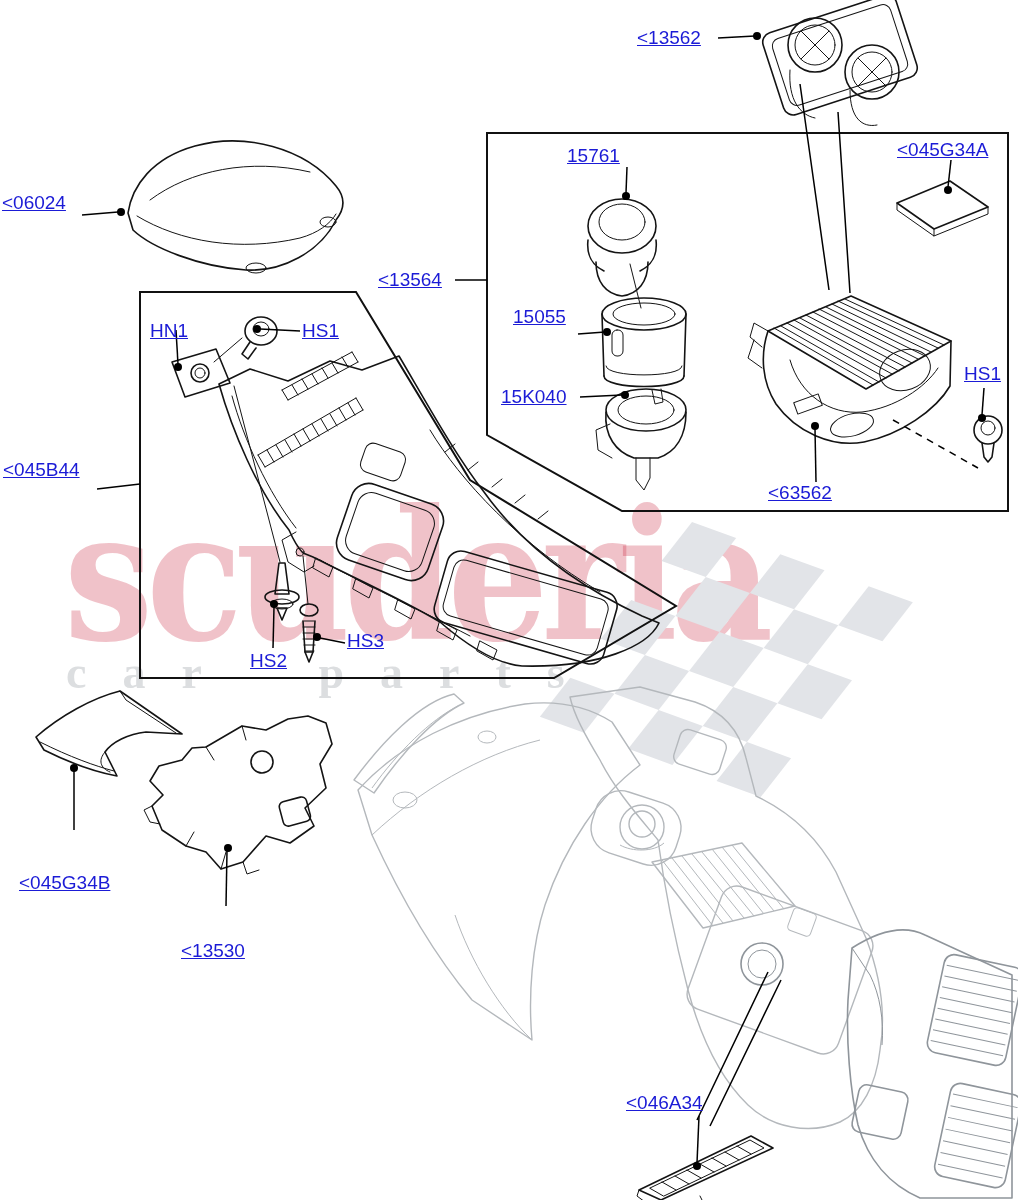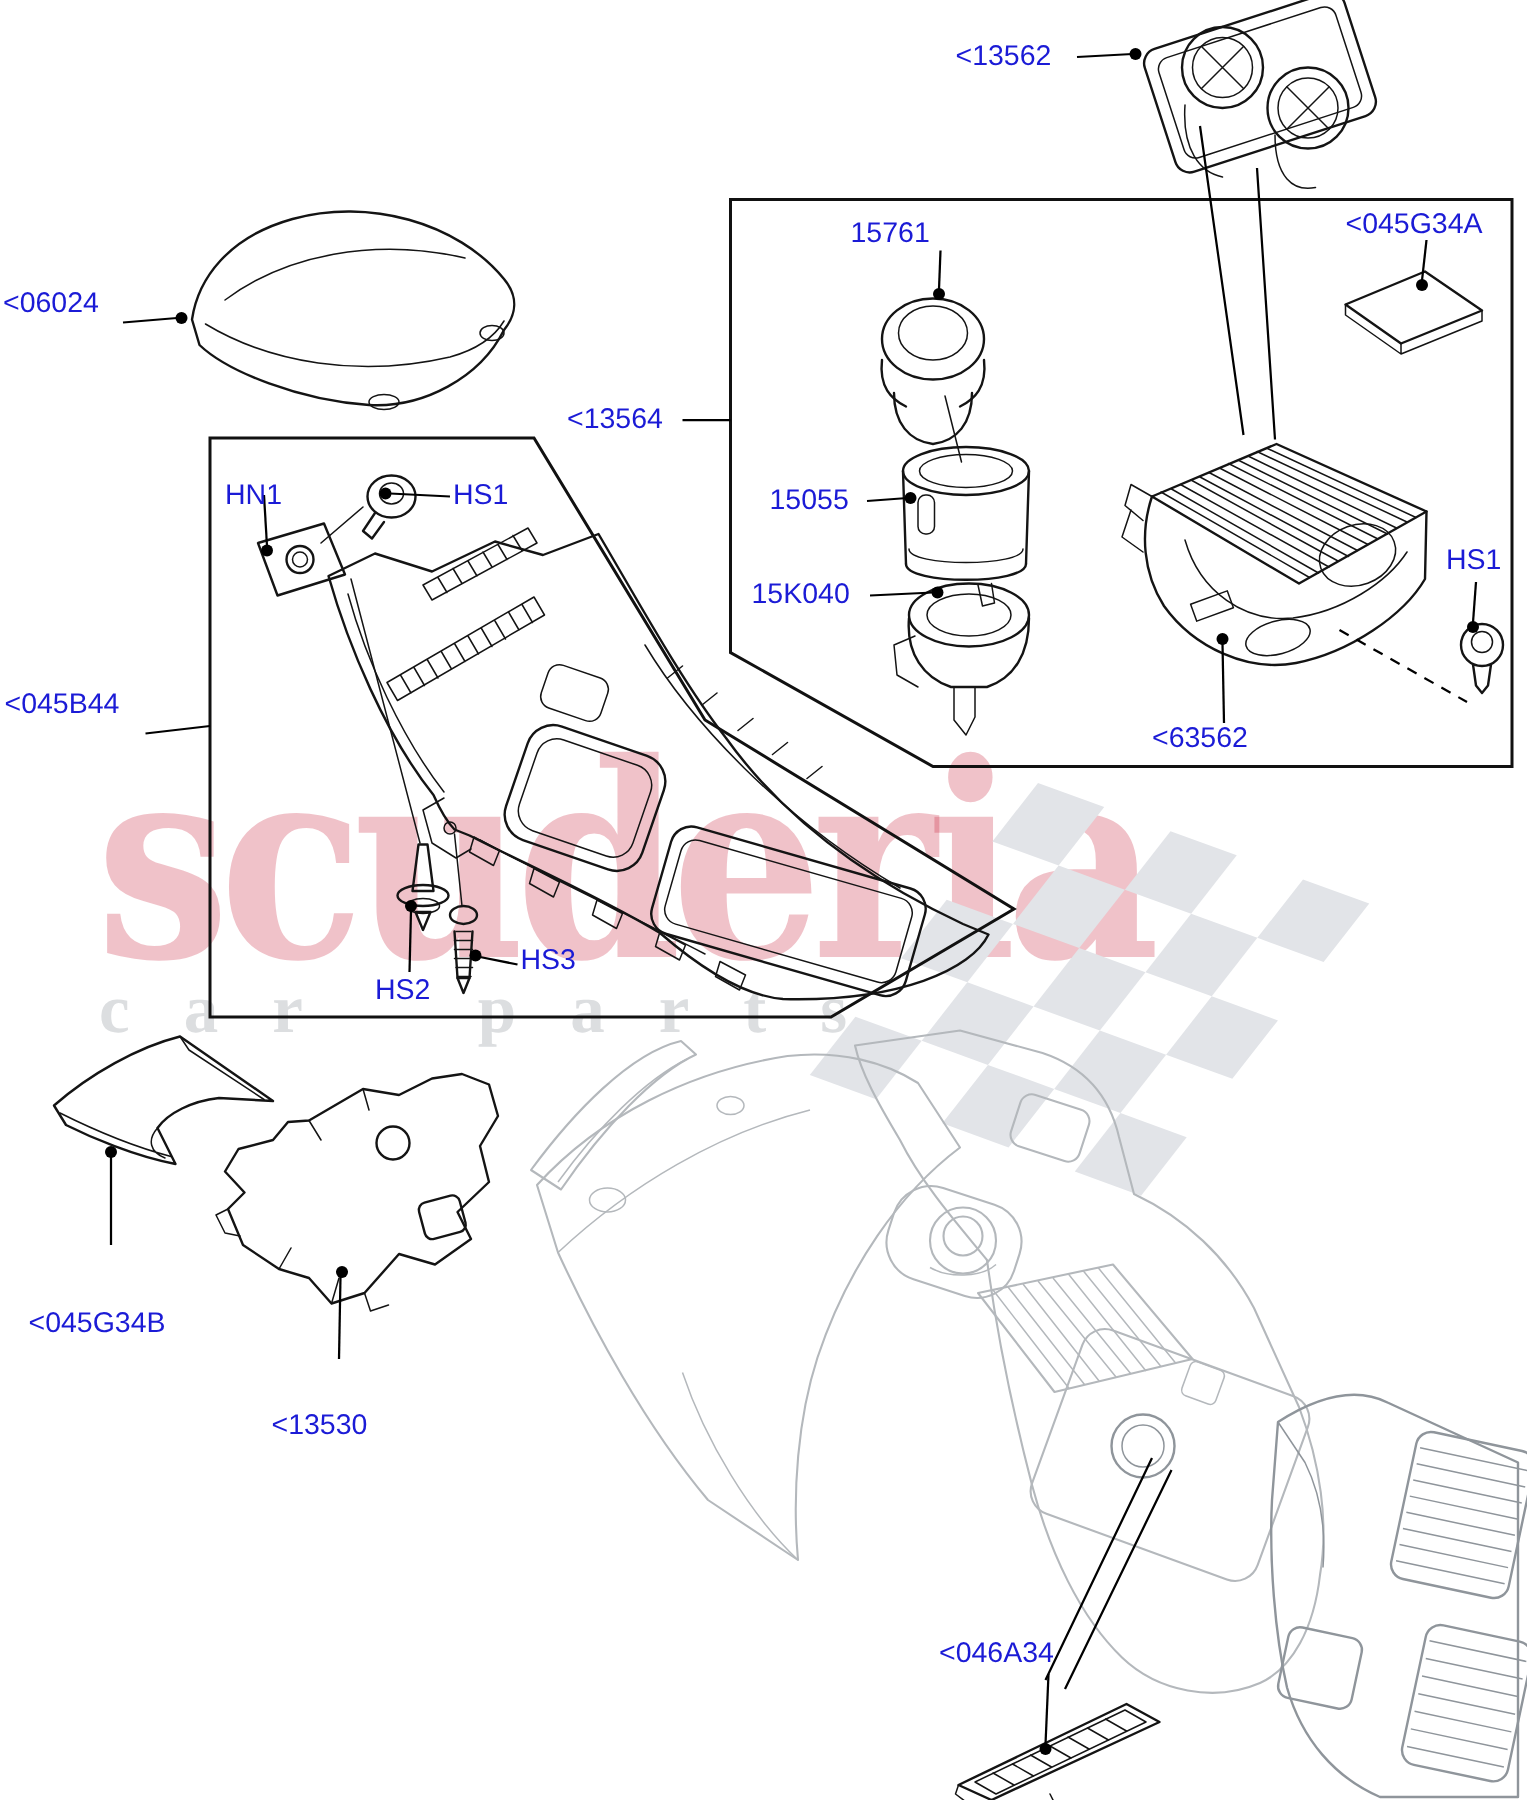--- a/index.html
+++ b/index.html
@@ -19,21 +19,21 @@
   .blk2{fill:none;stroke:#141414;stroke-width:1;stroke-linejoin:round;stroke-linecap:round;}
   .ldr{fill:none;stroke:#000;stroke-width:1.5;}
   .dot{fill:#000;stroke:none;}
   .gry{fill:none;stroke:#b4b8bc;stroke-width:1.4;stroke-linejoin:round;stroke-linecap:round;}
   .gry2{fill:none;stroke:#b4b8bc;stroke-width:1;}
   .vnt{fill:none;stroke:#8f959b;stroke-width:1.6;stroke-linejoin:round;}
   .vnt2{fill:none;stroke:#8f959b;stroke-width:1;}
   .chk{fill:#e2e4e8;stroke:none;}
   
   .lbl{position:absolute;font-size:19px;line-height:21px;color:#1b1bd6;white-space:nowrap;
-    cursor:pointer;}
+    cursor:pointer;text-decoration:underline;}
 </style>
 </head>
 <body>
 
 <div id="canvas">
 
   <div class="wm-brand">scuderia</div>
   <div class="wm-tag">car parts</div>
 
   <svg id="art" width="1018" height="1200" viewBox="0 0 1018 1200">
@@ -288,21 +288,21 @@
         <circle class="dot" cx="228" cy="848" r="4"></circle>
       <line class="ldr" x1="699" y1="1116" x2="697" y2="1163"></line>
         <circle class="dot" cx="697" cy="1166" r="4"></circle>
     </g>
   </svg>
 
   <div class="lbl" style="left:637px;top:27px">&lt;13562</div>
   <div class="lbl" style="left:897px;top:139px">&lt;045G34A</div>
   <div class="lbl" style="left:567px;top:145px">15761</div>
   <div class="lbl" style="left:378px;top:269px">&lt;13564</div>
-  <div class="lbl" style="left:513px;top:323px">15055</div>
+  <div class="lbl" style="left:513px;top:306px">15055</div>
   <div class="lbl" style="left:501px;top:386px">15K040</div>
   <div class="lbl" style="left:964px;top:363px">HS1</div>
   <div class="lbl" style="left:768px;top:482px">&lt;63562</div>
   <div class="lbl" style="left:150px;top:320px">HN1</div>
   <div class="lbl" style="left:302px;top:320px">HS1</div>
   <div class="lbl" style="left:2px;top:192px">&lt;06024</div>
   <div class="lbl" style="left:3px;top:459px">&lt;045B44</div>
   <div class="lbl" style="left:250px;top:650px">HS2</div>
   <div class="lbl" style="left:347px;top:630px">HS3</div>
   <div class="lbl" style="left:19px;top:872px">&lt;045G34B</div>

